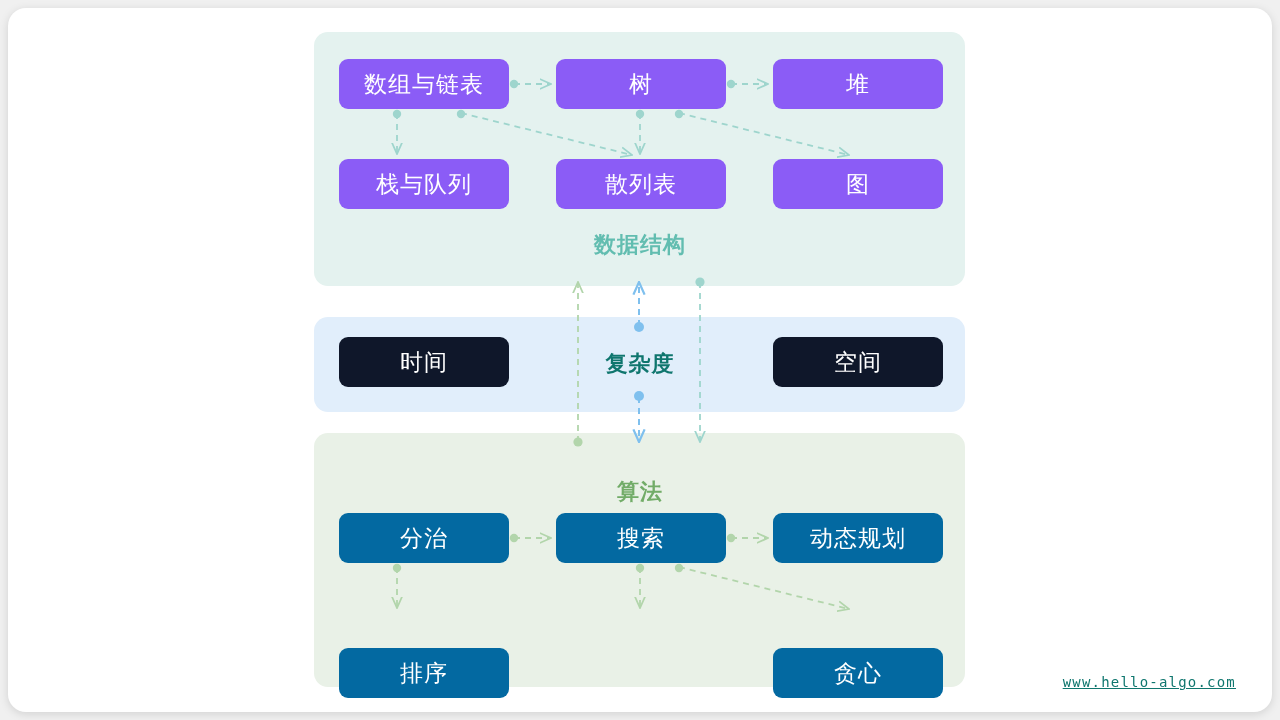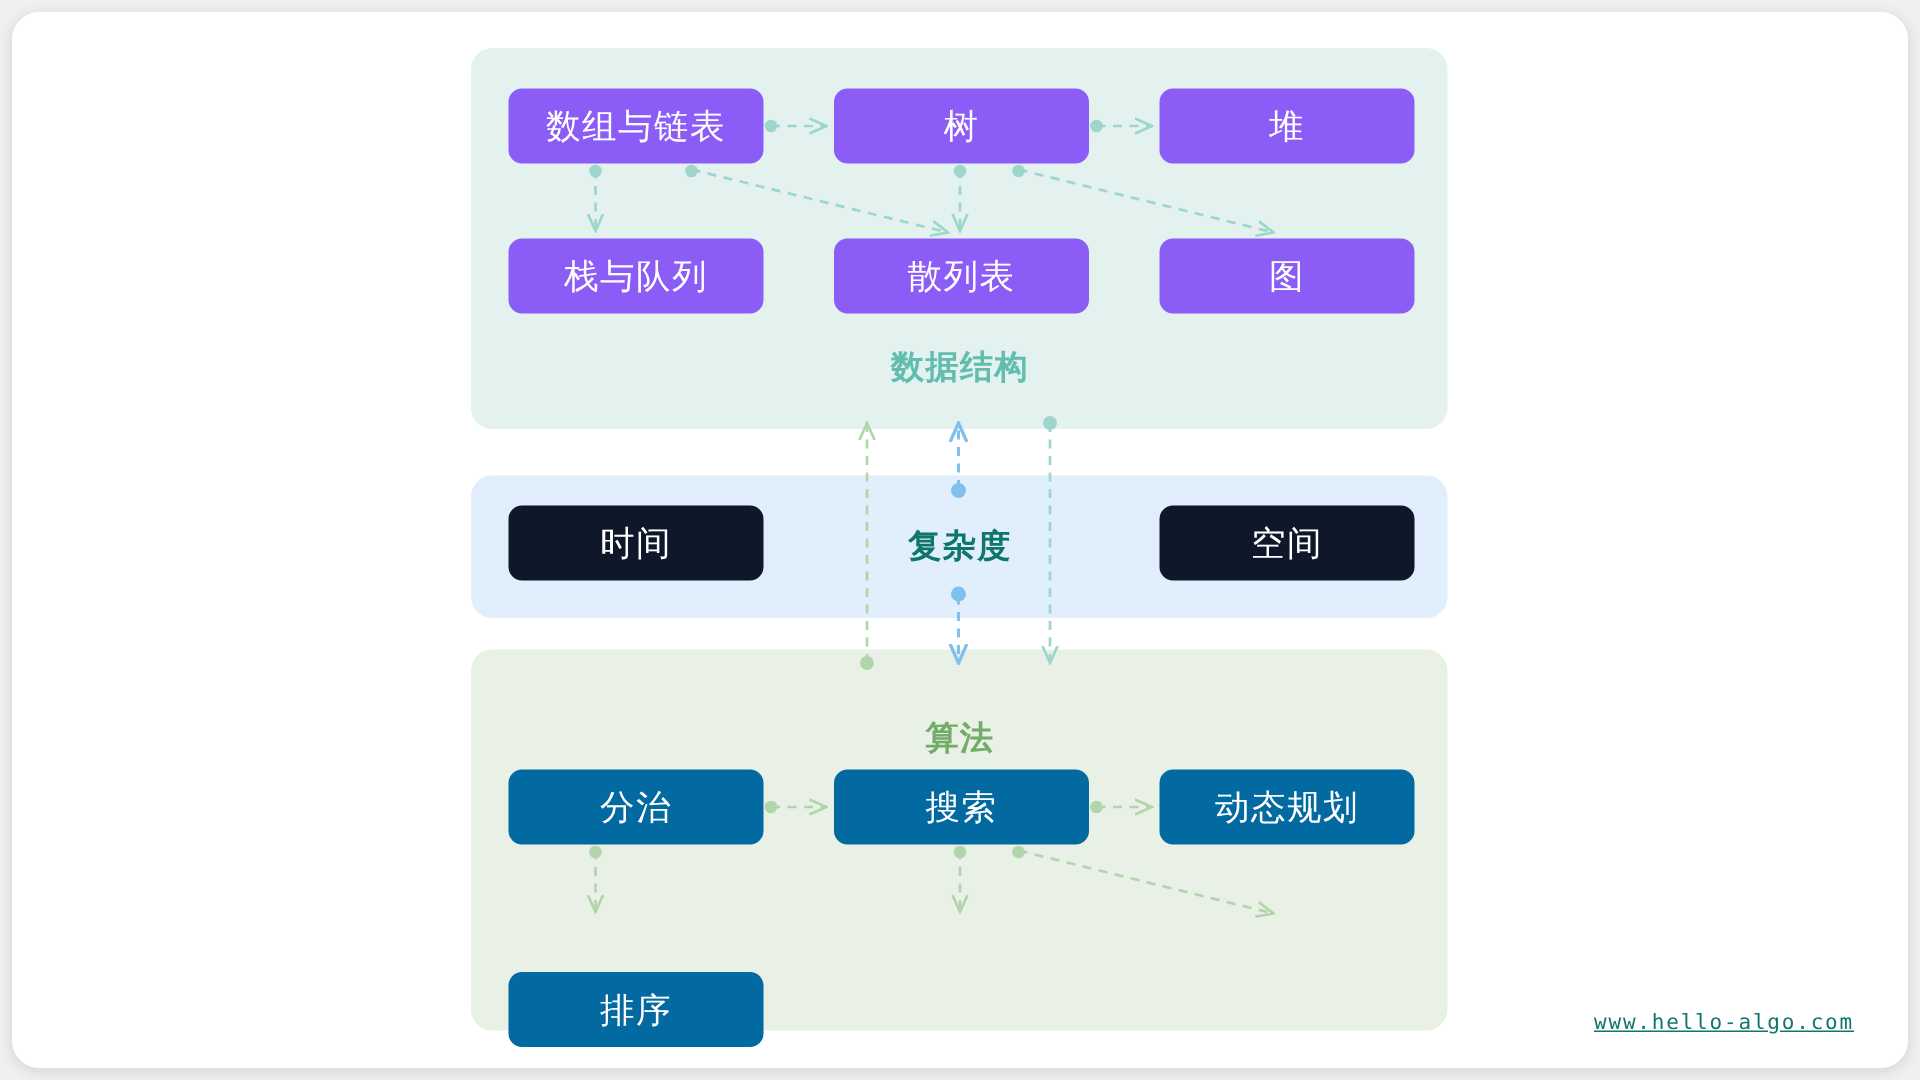--- a/index.html
+++ b/index.html
@@ -208,19 +208,20 @@
 
     <div class="node blue col1 row-cx">时间</div>
     <div class="node blue col3 row-cx">空间</div>
 
     <div class="section-title" id="title-cx">复杂度</div>
 
     <div class="node green col1 row-algo1">分治</div>
     <div class="node green col2 row-algo1">搜索</div>
     <div class="node green col3 row-algo1">动态规划</div>
     <div class="node green col1 row-algo2">排序</div>
+    <div class="node green col3 row-algo2">贪心</div>
 
     <div class="section-title" id="title-algo">算法</div>
 
     <div id="watermark">www.hello-algo.com</div>
 
   </div>
 </div>
 
 </body></html>

